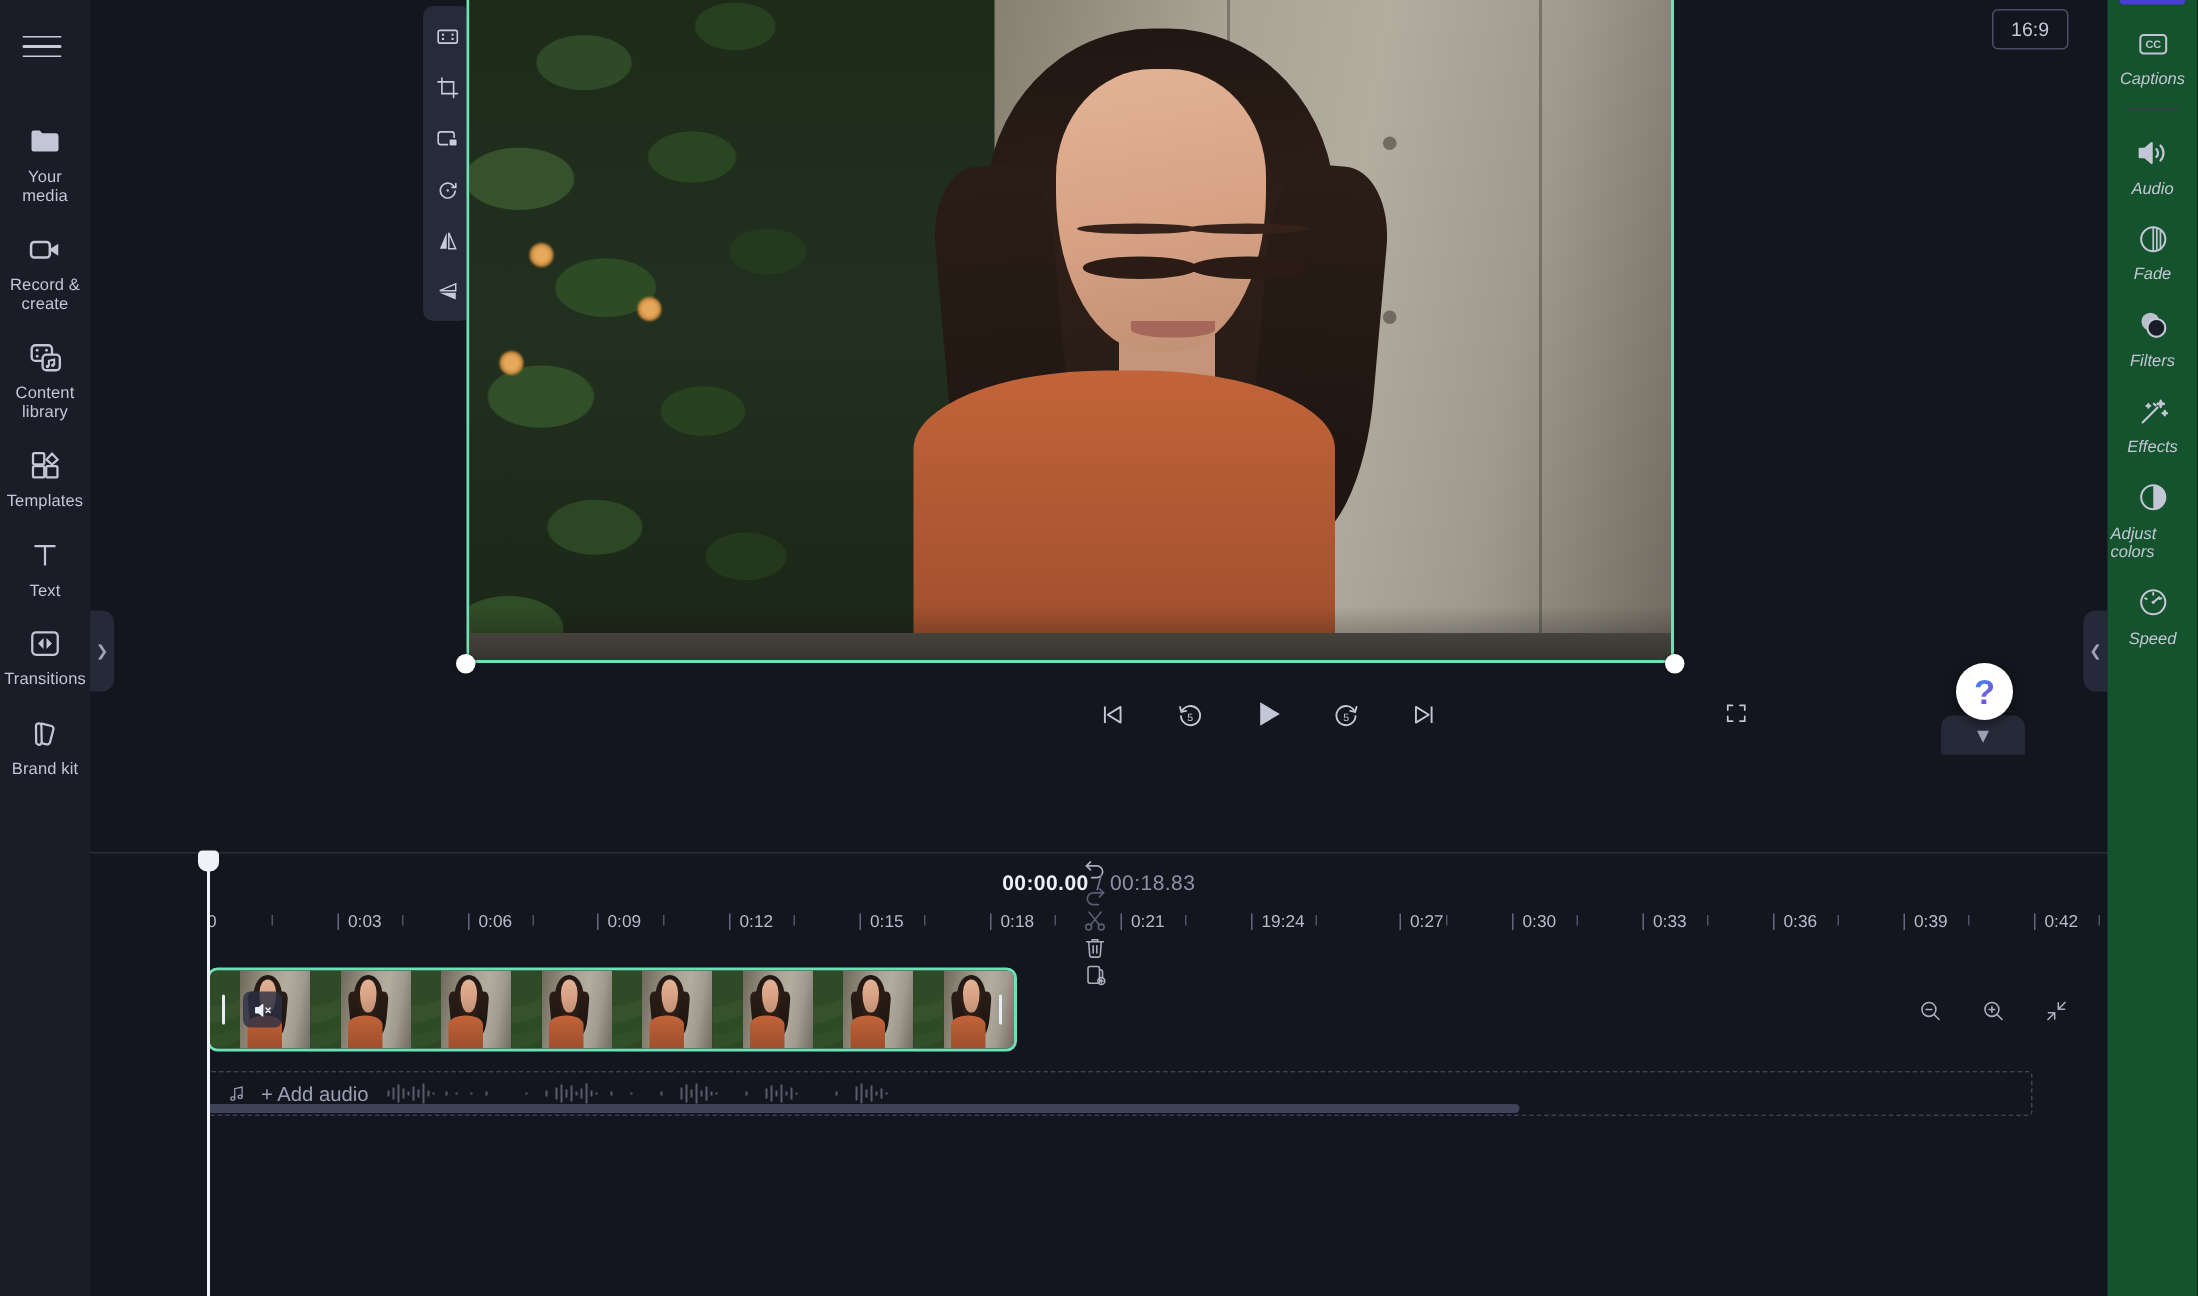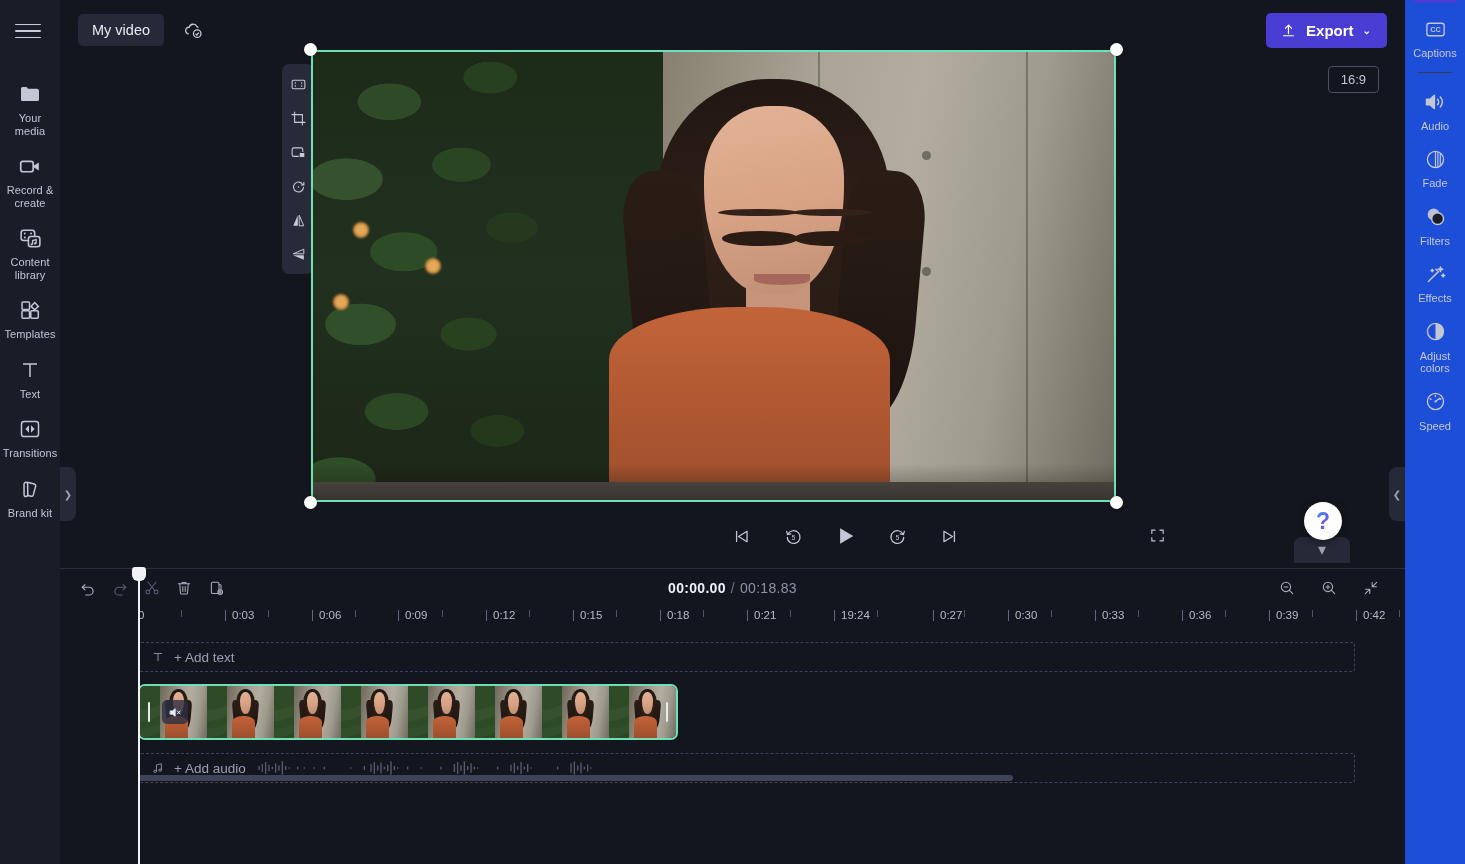--- a/index.html
+++ b/index.html
@@ -321,20 +321,21 @@
     flex: 0 0 296px;
     background: #14161f;
     border-top: 1px solid #2a2d3b;
     position: relative;
   }
   .tl-toolbar {
     height: 38px;
     display: flex; align-items: center;
     padding: 0 18px 0 12px;
     position: relative;
+    flex-direction: column;
   }
   .tl-tool {
     width: 32px; height: 30px;
     display: flex; align-items: center; justify-content: center;
     cursor: pointer; color: #a9adbd; border-radius: 4px;
   }
   .tl-tool.disabled { color: #585d72; cursor: default; }
   .tl-time {
     position: absolute; left: 0; right: 0; top: 0; bottom: 0;
     display: flex; align-items: center; justify-content: center;
@@ -451,42 +452,42 @@
     left: 78px; bottom: 2px;
     width: 875px; height: 6px;
     background: #3e4357;
     border-radius: 3px;
     cursor: pointer;
   }
 
   
   .right-rail {
     width: 60px; flex: 0 0 60px;
-    background: #1d4ed8;
+    background: #14532d;
     display: flex; flex-direction: column; align-items: center;
     padding-top: 8px;
     position: relative;
     z-index: 5;
   }
   .rr-top-accent {
     position: absolute; left: 8px; right: 8px; top: 0; height: 3px;
     background: #4a3dd4; border-radius: 0 0 3px 3px;
   }
   .rr-item {
     width: 60px;
     display: flex; flex-direction: column; align-items: center;
     padding: 8px 2px 6px;
     cursor: pointer;
   }
   .rr-icon {
     width: 26px; height: 26px;
     display: flex; align-items: center; justify-content: center;
     margin-bottom: 5px; color: #c3c6d4;
   }
-  .rr-label { font-size: 11px; line-height: 12.5px; text-align: center; color: #c3c6d4; }
+  .rr-label { font-size: 11px; line-height: 12.5px; text-align: left; color: #c3c6d4; font-style: italic; }
   .rr-divider { width: 34px; height: 1px; background: #3a3e52; margin: 6px 0 8px; }
 
   svg { display: block; }
 </style>
 </head>
 <body>
 
 <div class="app">
 
   <div class="left-rail">
@@ -568,40 +569,20 @@
           <path d="M9.3 5.2l7 1.8c1 .3 1.6 1.3 1.3 2.3l-2.3 8.6c-.3 1-1.3 1.6-2.3 1.3l-3.8-1"></path>
           <path d="M7.6 5.3c1-.2 1.9.5 2 1.5l.2 10.8c0 1-.8 1.9-1.8 1.9s-1.9-.8-1.9-1.8L6 7.3c0-1 .6-1.8 1.6-2z"></path>
         </svg>
       </div>
       <div class="ri-label">Brand kit</div>
     </div>
   </div>
 
   <div class="main-col">
 
-    <div class="topbar">
-      <div class="title-chip">My video</div>
-      <div class="cloud-saved">
-        <svg width="22" height="22" viewBox="0 0 24 24" fill="none" stroke="#c8cbd9" stroke-width="1.4">
-          <path d="M7.3 16.2A3.6 3.6 0 0 1 7.8 9a4.6 4.6 0 0 1 8.6-.6 3.4 3.4 0 0 1 1.5 1"></path>
-          <circle cx="16.6" cy="16" r="4.1"></circle>
-          <path d="M14.8 16.1l1.3 1.3 2.4-2.6"></path>
-        </svg>
-      </div>
-      <div class="topbar-spacer"></div>
-      <button class="export-btn">
-        <span>
-          <svg width="17" height="17" viewBox="0 0 24 24" fill="none" stroke="#fff" stroke-width="1.7" stroke-linecap="round">
-            <path d="M12 16.5V4.5M12 4.5L7.6 9M12 4.5L16.4 9M5 19.4h14"></path>
-          </svg>
-        </span>
-        <span>Export</span>
-        <span class="export-caret">⌄</span>
-      </button>
-    </div>
 
     <div class="canvas-area">
 
       <div class="ratio-badge">16:9</div>
 
       <div class="obj-toolbar">
         <div class="obj-btn">
           <svg width="17" height="17" viewBox="0 0 24 24" fill="none" stroke="#c8cbd9" stroke-width="1.5">
             <rect x="3" y="6" width="18" height="12" rx="1.8"></rect>
             <circle cx="7.5" cy="10" r="1.1" fill="#c8cbd9" stroke="none"></circle>
@@ -824,28 +805,20 @@
         <div class="tick-minor" style="left:1087px"></div>
         <div class="tick" style="left:1131px"><span class="bar"></span><span>0:39</span></div>
         <div class="tick-minor" style="left:1174px"></div>
         <div class="tick" style="left:1218px"><span class="bar"></span><span>0:42</span></div>
         <div class="tick-minor" style="left:1261px"></div>
 
       </div>
 
       <div class="tracks">
 
-        <div class="track-placeholder track-text">
-          <span>
-            <svg width="14" height="14" viewBox="0 0 24 24" fill="none" stroke="#9aa0b4" stroke-width="1.5">
-              <path d="M5 6h14M12 6v13"></path>
-            </svg>
-          </span>
-          <span>+ Add text</span>
-        </div>
 
         <div class="clip-row">
           <div class="clip">
             <div class="thumbs">
               <div class="thumb">
                 <div class="scene">
                     <div class="wall"></div>
                     <div class="plants"></div>
                   <div class="person-hair"></div>
                     <div class="person-face"></div>

